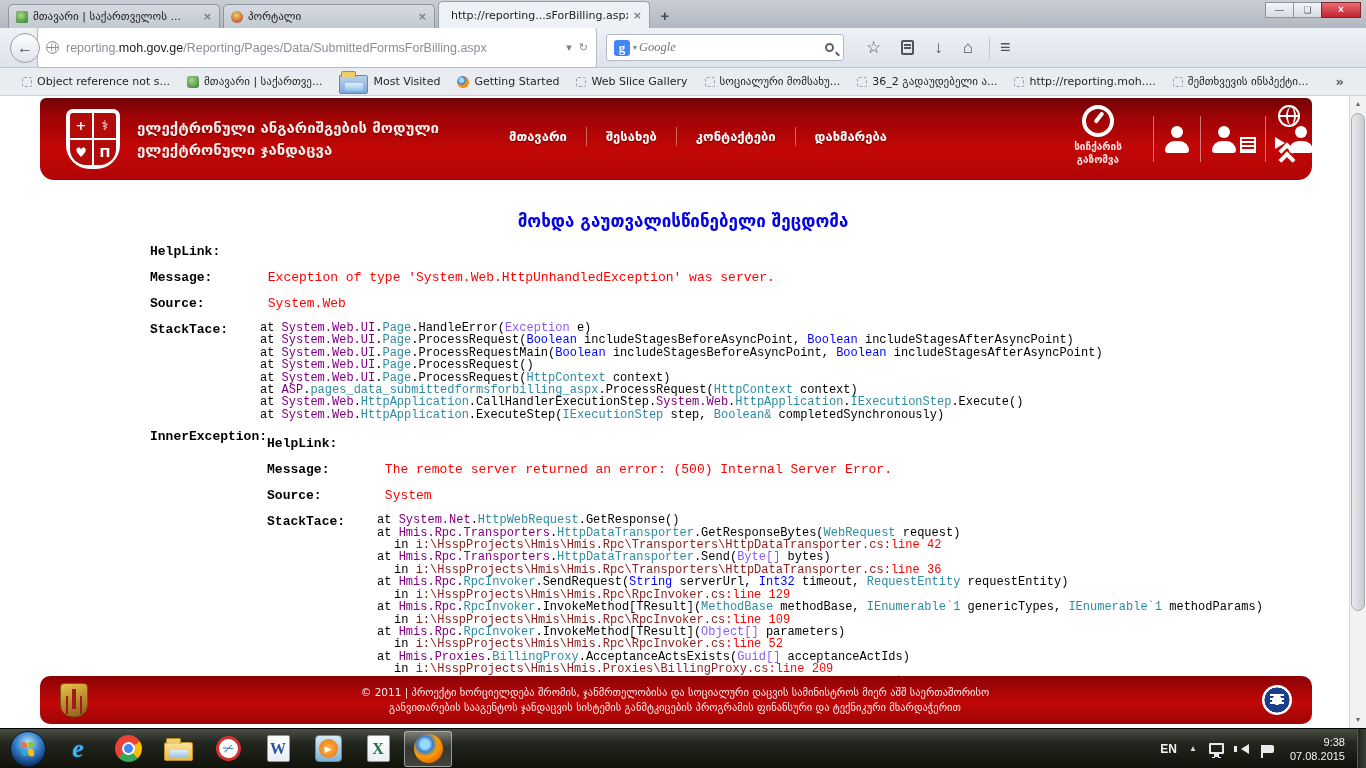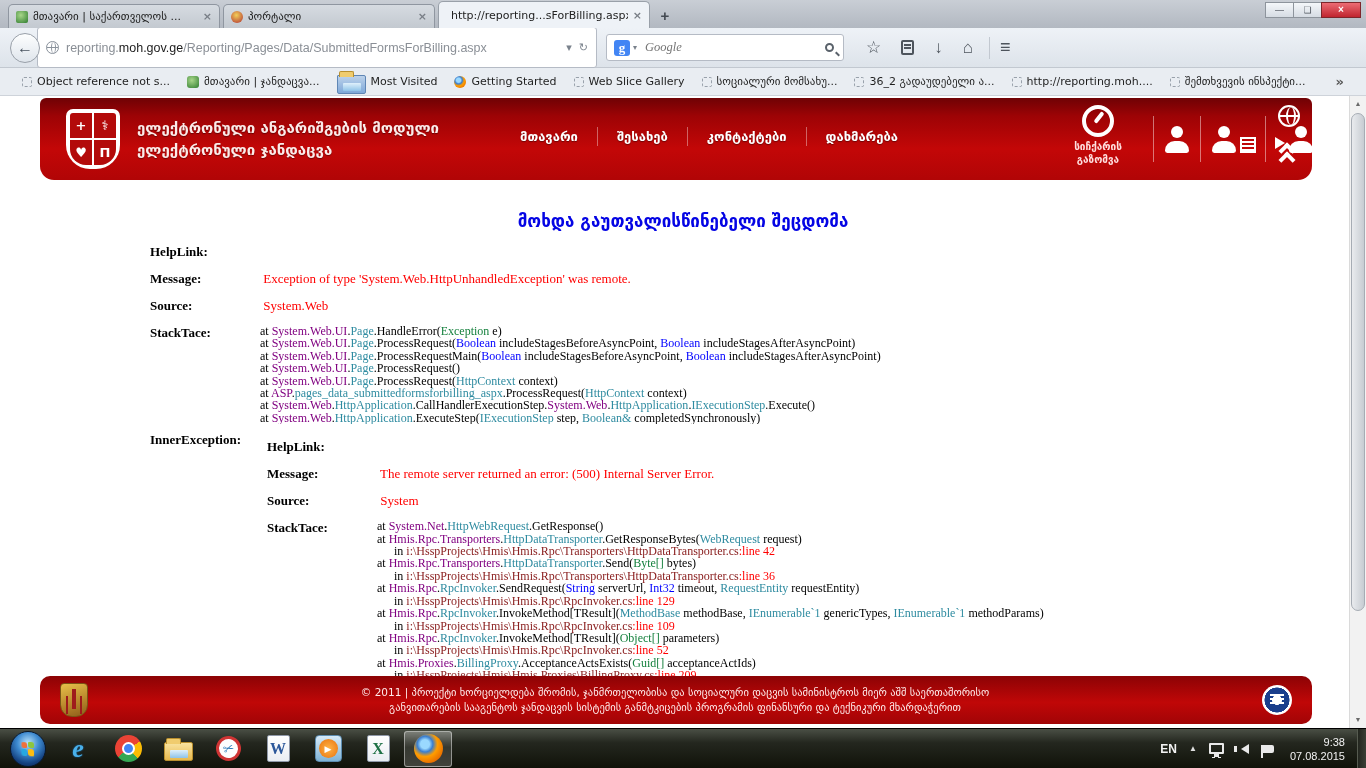--- a/index.html
+++ b/index.html
@@ -31,21 +31,21 @@
   .urlbar { width:560px; height:41px; background:#fff; border:1px solid #b5bbc5; border-radius:3px; display:flex; align-items:center; padding:0 8px; font-size:12.5px; }
   .globe-sm { width:13px; height:13px; border-radius:50%; border:1px solid #8a929c; position:relative; margin-right:7px; flex:0 0 auto; }
   .globe-sm::before { content:""; position:absolute; left:0; right:0; top:5px; border-top:1px solid #8a929c; }
   .globe-sm::after { content:""; position:absolute; left:4px; top:0; bottom:0; width:3px; border-left:1px solid #8a929c; border-right:1px solid #8a929c; border-radius:50%; }
   .url-text { flex:1; white-space:nowrap; overflow:hidden; color:#8a8f96; }
   .url-domain { color:#1c1c1c; }
   .url-ctrl { color:#7a828c; font-size:11px; margin-left:7px; }
   .searchbox { width:238px; height:27px; background:#fff; border:1px solid #b5bbc5; border-radius:3px; display:flex; align-items:center; padding:0 7px; margin-left:9px; }
   .gicon { width:16px; height:16px; border-radius:3px; background:#4285f4; color:#fff; font-family:"Liberation Serif",serif; font-weight:bold; font-size:13px; text-align:center; line-height:16px; flex:0 0 auto; }
   .gdrop { font-size:8px; color:#7a828c; margin-left:3px; }
-  .search-input { border:none; outline:none; flex:1; font-style:italic; color:#0369a1; font-size:12.5px; background:transparent; margin-left:6px; font-family:"Liberation Serif", serif; min-width:0; }
+  .search-input { border:none; outline:none; flex:1; font-style:italic; color:#0369a1; font-size:12.5px; background:transparent; font-family:"Liberation Serif", serif; min-width:0; }
   .mag { width:9px; height:9px; border:2px solid #5a626b; border-radius:50%; position:relative; margin-right:2px; flex:0 0 auto; }
   .mag::after { content:""; position:absolute; left:8px; top:8px; width:5px; height:2px; background:#5a626b; transform:rotate(45deg); }
   .tb-icons { display:flex; align-items:center; margin-left:12px; color:#4d545c; }
   .tbi { margin:0 10px; font-size:17px; line-height:17px; }
   .clipboard { width:13px; height:15px; border:2px solid #4d545c; border-radius:2px; position:relative; margin:0 10px; }
   .clipboard::before { content:""; position:absolute; left:1px; top:2px; right:1px; border-top:2px solid #4d545c; box-shadow:0 3px 0 #4d545c; }
   .dl-arrow { font-weight:bold; }
   .menu-btn { font-size:18px; font-weight:bold; margin:0 4px 0 10px; color:#4d545c; }
   .tb-sep { width:1px; height:22px; background:#c2c8d0; margin-left:6px; }
 
@@ -68,21 +68,21 @@
   
   .site-header { position:absolute; left:40px; top:2px; width:1272px; height:82px; border-radius:6px 6px 14px 14px; background:linear-gradient(180deg,#6f0205 0%,#9d0305 22%,#c30707 62%,#b10506 100%); font-family:"DejaVu Sans",sans-serif; }
   .logo-area { position:absolute; left:26px; top:11px; display:flex; align-items:center; }
   .shield { width:54px; height:60px; background:#fff; border-radius:7px 7px 24px 24px; padding:4px; display:grid; grid-template-columns:1fr 1fr; grid-template-rows:1fr 1fr; gap:2px; }
   .shield span { background:#b30a0a; color:#fff; display:flex; align-items:center; justify-content:center; font-size:13px; font-weight:bold; }
   .shield span:nth-child(1){ border-radius:3px 0 0 0; }
   .shield span:nth-child(2){ border-radius:0 3px 0 0; }
   .shield span:nth-child(3){ border-radius:0 0 0 16px; }
   .shield span:nth-child(4){ border-radius:0 0 16px 0; }
   .brand { margin-left:17px; color:#fcebe9; font-weight:bold; font-size:15px; line-height:22px; text-shadow:0 1px 1px rgba(0,0,0,.4); }
-  .main-nav { position:absolute; left:461px; top:29px; display:flex; align-items:center; color:#fff; font-weight:bold; font-size:13px; }
+  .main-nav { position:absolute; left:450px; top:29px; display:flex; align-items:center; color:#fff; font-weight:bold; font-size:13px; }
   .nav-item { padding:2px 19px; border-left:1px solid rgba(255,255,255,.38); text-shadow:0 1px 1px rgba(0,0,0,.4); }
   .nav-item:first-child { border-left:none; }
   .speed { position:absolute; left:1016px; top:7px; width:84px; text-align:center; color:#ffe0e0; font-size:10px; font-weight:bold; line-height:13px; }
   .gauge { width:32px; height:32px; border:4px solid #fff; border-radius:50%; margin:0 auto 3px; position:relative; }
   .gauge::after { content:""; position:absolute; left:11px; top:2px; width:4px; height:13px; background:#fff; border-radius:2px; transform:rotate(38deg); }
   .hdr-icons { position:absolute; left:1104px; top:16px; height:50px; display:flex; align-items:center; }
   .hdr-sep { width:1px; height:46px; background:rgba(255,255,255,.45); margin:0 9px; }
   .person { position:relative; width:28px; height:27px; }
   .person::before { content:""; position:absolute; top:0; left:8px; width:12px; height:12px; background:#fff; border-radius:50%; }
   .person::after { content:""; position:absolute; bottom:0; left:2px; width:24px; height:12px; background:#fff; border-radius:12px 12px 3px 3px; }
@@ -93,34 +93,34 @@
   .globe-btn { position:absolute; right:12px; top:7px; width:22px; height:22px; border:2px solid #fff; border-radius:50%; position:absolute; }
   .globe-btn::before { content:""; position:absolute; left:0; right:0; top:8px; border-top:2px solid #fff; }
   .globe-btn::after { content:""; position:absolute; left:6px; top:0; bottom:0; width:6px; border-left:2px solid #fff; border-right:2px solid #fff; border-radius:50%; }
   .chevrons { position:absolute; right:13px; top:47px; width:20px; height:22px; }
   .chevrons i { position:absolute; left:2px; width:12px; height:12px; border-top:4px solid #fff; border-left:4px solid #fff; transform:rotate(45deg); }
   .chevrons i:nth-child(1){ top:0; }
   .chevrons i:nth-child(2){ top:9px; }
 
   
   .err-title { margin:0; padding-top:115px; text-align:center; color:#0404e4; font-family:"DejaVu Sans",sans-serif; font-weight:bold; font-size:17px; }
-  .err { margin:13px 0 0 150px; font-family:Liberation Serif, serif; font-size:13px; color:#000; }
+  .err { margin:13px 0 0 150px; font-family:Liberation Mono, monospace; font-size:13px; color:#000; }
   .row { margin-bottom:11px; min-height:13px; }
   .lbl { display:inline-block; width:110px; font-weight:bold; vertical-align:top; }
   .red { color:#ff0000; }
   .stack-row { display:flex; margin-bottom:8px; }
   .stack-row .lbl { flex:0 0 110px; }
   .stack { flex:1; overflow:hidden; }
   .st-line { font-size:12px; line-height:12.4px; white-space:nowrap; }
   .st-in { padding-left:17px; }
   .st-t  { color:#000; }
   .st-ns { color:#800080; }
   .st-cl { color:#2e8ba0; }
   .st-kw { color:#0000ff; }
-  .st-sp { color:#15803d; }
+  .st-sp { color:#8b5cf6; }
   .st-pa { color:#8b2020; }
   .st-pg { color:#177817; }
   .st-ln { color:#ff0000; }
   .inner-row { display:flex; margin-top:8px; }
   .lbl-inner { flex:0 0 117px; font-weight:bold; }
   .inner-tbl { padding-top:7px; flex:1; overflow:hidden; }
 
   
   .site-footer { position:absolute; left:40px; bottom:4px; width:1272px; height:48px; border-radius:10px; background:linear-gradient(180deg,#8c0305,#c00707 55%,#a10406); display:flex; align-items:center; z-index:40; font-family:"DejaVu Sans",sans-serif; }
   .crest { margin-left:20px; width:28px; height:34px; border-radius:4px 4px 12px 12px; background:linear-gradient(160deg,#e8c04a,#b5832a 60%,#8c5e1a); border:1px solid #7a5514; position:relative; flex:0 0 auto; }
@@ -214,21 +214,21 @@
     </div>
   </div>
 
   <div class="bookmarksbar">
     <span class="bm">
         <span class="bm-ico"></span>
         <span>Object reference not s...</span>
       </span>
     <span class="bm">
         <span class="bm-ico shield"></span>
-        <span>მთავარი  | ჯანდაცვა...</span>
+        <span>მთავარი  | საქართვე...</span>
       </span>
     <span class="bm">
         <span class="bm-ico folder"></span>
         <span>Most Visited</span>
       </span>
     <span class="bm">
         <span class="bm-ico ffx"></span>
         <span>Getting Started</span>
       </span>
     <span class="bm">
@@ -309,21 +309,21 @@
 
     <h1 class="err-title">მოხდა გაუთვალისწინებელი შეცდომა</h1>
 
     <div class="err">
       <div class="row">
         <span class="lbl">HelpLink:</span>
         <span></span>
       </div>
       <div class="row">
         <span class="lbl">Message:</span>
-        <span class="red">Exception of type 'System.Web.HttpUnhandledException' was remote.</span>
+        <span class="red">Exception of type 'System.Web.HttpUnhandledException' was server.</span>
       </div>
       <div class="row">
         <span class="lbl">Source:</span>
         <span class="red">System.Web</span>
       </div>
       <div class="stack-row">
         <span class="lbl">StackTace:</span>
         <div class="stack">
             <div class="st-line"><span class="st-t">at </span><span class="st-ns">System.Web.UI</span><span class="st-t">.</span><span class="st-cl">Page</span><span class="st-t">.HandleError(</span><span class="st-sp">Exception</span><span class="st-t"> e)</span></div>
             <div class="st-line"><span class="st-t">at </span><span class="st-ns">System.Web.UI</span><span class="st-t">.</span><span class="st-cl">Page</span><span class="st-t">.ProcessRequest(</span><span class="st-kw">Boolean</span><span class="st-t"> includeStagesBeforeAsyncPoint, </span><span class="st-kw">Boolean</span><span class="st-t"> includeStagesAfterAsyncPoint)</span></div>

